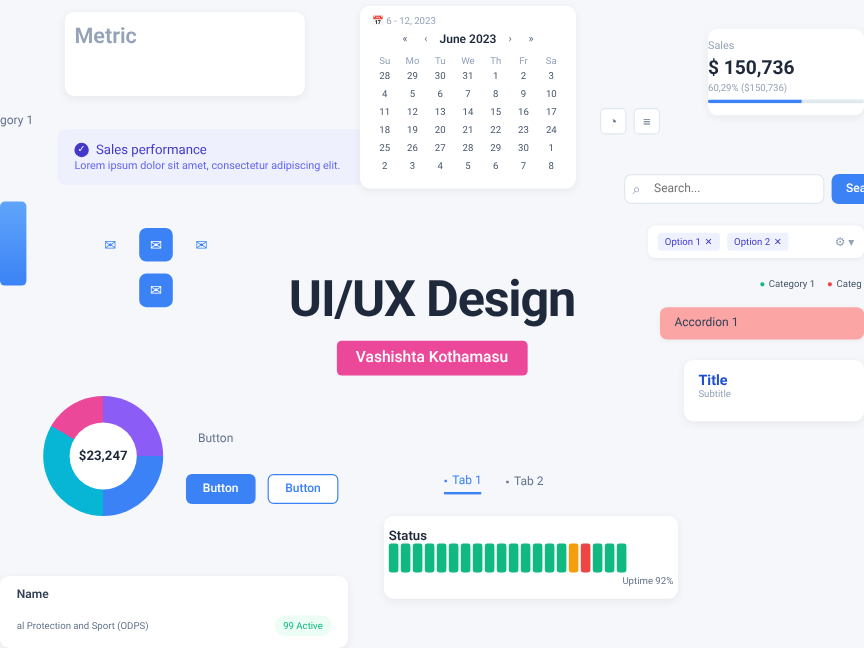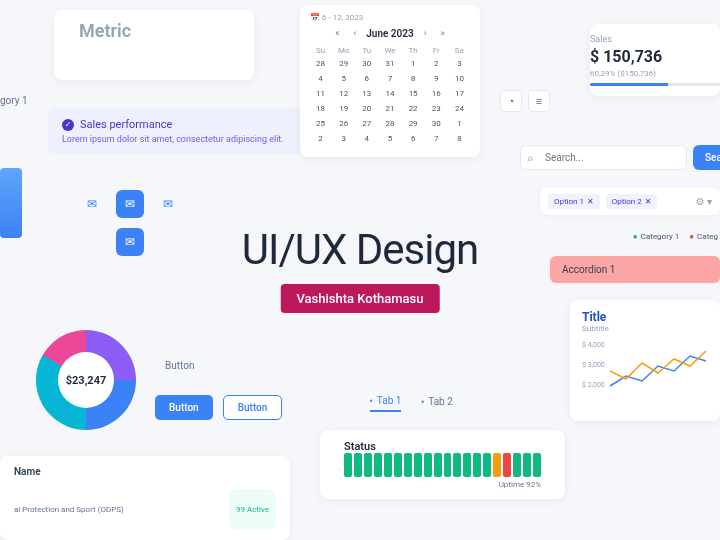--- a/index.html
+++ b/index.html
@@ -1,20 +1,20 @@
 <!DOCTYPE html>
 <html><head>
 <meta charset="utf-8">
 <style>
 *{margin:0;padding:0;box-sizing:border-box;font-family:-apple-system,BlinkMacSystemFont,"Segoe UI",Roboto,sans-serif}
 body{width:720px;height:540px;background:#f5f7fb;position:relative;overflow:hidden}
 .card{background:#fff;border-radius:8px;box-shadow:0 2px 8px rgba(0,0,0,.06)}
 
 
-.metric-card{position:absolute;top:10px;left:54px;width:200px;height:70px;padding:10px 25px}
+.metric-card{position:absolute;top:10px;left:54px;width:200px;height:70px;padding:10px 8px}
 .metric-label{font-size:18px;font-weight:600;color:#94a3b8}
 .cat-label{position:absolute;top:95px;left:0;font-size:10px;color:#64748b}
 
 
 .alert{position:absolute;top:108px;left:48px;width:310px;background:#eef0fe;border-radius:6px;padding:10px 14px}
 .alert-title{font-size:11px;font-weight:400;color:#4338ca;display:flex;align-items:center;gap:6px}
 .alert-title::before{content:"✓";display:inline-flex;width:12px;height:12px;border-radius:50%;background:#4338ca;color:#fff;align-items:center;justify-content:center;font-size:8px}
 .alert-body{font-size:9px;color:#6366f1;margin-top:3px}
 
 
@@ -64,22 +64,22 @@
 .legend{position:absolute;top:232px;right:2px;display:flex;gap:10px;font-size:8px;color:#475569}
 .legend span::before{content:"●";margin-right:3px}
 .legend .g::before{color:#10b981}
 .legend .r::before{color:#ef4444}
 
 
 .accordion{position:absolute;top:256px;right:0;width:170px;background:#fca5a5;border-radius:6px;padding:8px 12px;font-size:10px;color:#334155;box-shadow:0 1px 4px rgba(0,0,0,.05)}
 
 
 .hero{position:absolute;top:225px;left:50%;transform:translateX(-50%);text-align:center}
-.hero h1{font-size:42px;font-weight:400;color:#1e293b;letter-spacing:-1px}
-.hero .badge{display:inline-block;margin-top:10px;background:#be185d;color:#fff;padding:7px 16px;border-radius:4px;font-size:13px;font-weight:500}
+.hero h1{font-size:42px;font-weight:700;color:#1e293b;letter-spacing:-1px}
+.hero .badge{display:inline-block;margin-top:10px;background:#ec4899;color:#fff;padding:7px 16px;border-radius:4px;font-size:13px;font-weight:500}
 
 
 .donut-wrap{position:absolute;top:330px;left:36px;width:100px;height:100px}
 .donut{width:100px;height:100px;border-radius:50%;background:conic-gradient(#8b5cf6 0 90deg,#3b82f6 90deg 180deg,#06b6d4 180deg 300deg,#ec4899 300deg 360deg)}
 .donut::after{content:"";position:absolute;top:22px;left:22px;width:56px;height:56px;background:#fff;border-radius:50%}
 .donut-val{position:absolute;top:50%;left:50%;transform:translate(-50%,-50%);font-size:11px;font-weight:700;color:#1e293b;z-index:1}
 
 
 .btn-label{position:absolute;top:360px;left:165px;font-size:10px;color:#64748b}
 .btn-row{position:absolute;top:395px;left:155px;display:flex;gap:10px}
@@ -87,42 +87,42 @@
 .btn.filled{background:#3b82f6;color:#fff;border:none}
 .btn.outline{background:#fff;color:#3b82f6;border:1px solid #3b82f6}
 
 
 .tabs{position:absolute;top:395px;left:370px;display:flex;gap:20px;font-size:10px}
 .tab{display:flex;align-items:center;gap:4px;padding-bottom:4px;color:#64748b}
 .tab.active{color:#3b82f6;border-bottom:2px solid #3b82f6}
 .tab::before{content:"▪";font-size:8px}
 
 
-.status{position:absolute;top:430px;left:320px;width:245px;padding:10px 24px}
+.status{position:absolute;top:430px;left:320px;width:245px;padding:10px 4px}
 .status h4{font-size:11px;font-weight:600;color:#1e293b}
 .status-sub{font-size:8px;color:#94a3b8;margin:2px 0 8px}
 .uptime{display:flex;gap:2px;align-items:center}
 .uptime .seg{width:8px;height:24px;border-radius:2px;background:#10b981}
 .uptime .seg.warn{background:#f59e0b}
 .uptime .seg.bad{background:#ef4444}
 .uptime-label{font-size:8px;color:#64748b;text-align:right;margin-top:3px}
 
 
 .linechart{position:absolute;top:300px;right:0;width:150px;padding:10px 12px}
 .linechart h4{font-size:12px;font-weight:700;color:#1d4ed8}
 .linechart .sub{font-size:8px;color:#94a3b8;margin-bottom:8px}
 .y-axis{font-size:7px;color:#94a3b8;display:flex;flex-direction:column;gap:12px}
 .chart-area{position:relative;height:70px;margin-top:4px}
 .chart-area svg{position:absolute;top:0;left:28px;right:0;height:100%}
 
 
 .table{position:absolute;bottom:0;left:0;width:290px;padding:10px 14px}
 .th{font-size:10px;font-weight:600;color:#334155;margin-bottom:12px}
 .tr{display:flex;justify-content:space-between;align-items:center;font-size:8px;color:#64748b}
-.badge-active{background:#ecfdf5;color:#10b981;font-size:8px;padding:16px 7px;border-radius:8px}
+.badge-active{background:#ecfdf5;color:#10b981;font-size:8px;padding:4px 7px;border-radius:8px}
 </style>
 </head>
 <body>
 
 <div class="metric-card card">
   <div class="metric-label">Metric</div>
 </div>
 <div class="cat-label">gory 1</div>
 
 <div class="alert">
@@ -287,31 +287,20 @@
       <div class="seg"></div>
       <div class="seg"></div>
       <div class="seg"></div>
     </div>
   <div class="uptime-label">Uptime 92%</div>
 </div>
 
 <div class="linechart card">
   <h4>Title</h4>
   <div class="sub">Subtitle</div>
-  <div class="chart-area">
-    <div class="y-axis" id="yaxis">
-        <div>$ 4,000</div>
-        <div>$ 3,000</div>
-        <div>$ 2,000</div>
-      </div>
-    <svg viewBox="0 0 100 70" preserveAspectRatio="none">
-      <polyline points="0,45 16,35 32,40 48,25 64,30 80,15 96,20" fill="none" stroke="#3b82f6" stroke-width="1.5"></polyline>
-      <polyline points="0,30 16,38 32,22 48,32 64,18 80,25 96,10" fill="none" stroke="#f59e0b" stroke-width="1.5"></polyline>
-    </svg>
-  </div>
 </div>
 
 <div class="table card">
   <div class="th">Name</div>
   <div class="tr">
     <span>al Protection and Sport (ODPS)</span>
     <span class="badge-active">99  Active</span>
   </div>
 </div>
 

